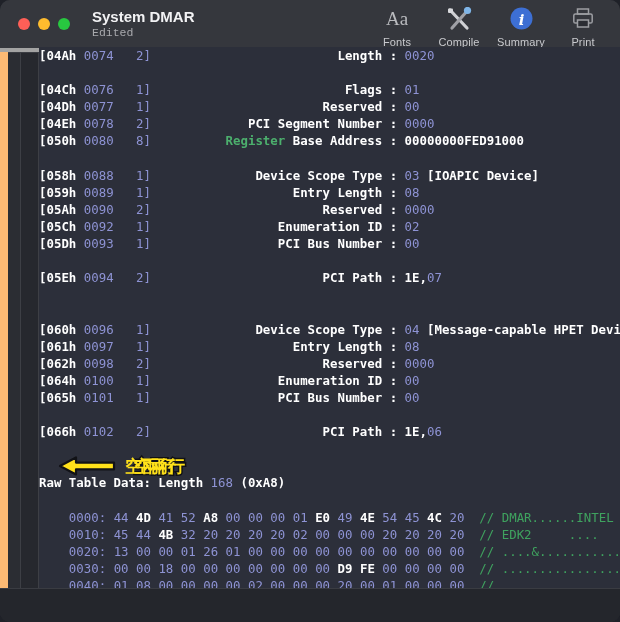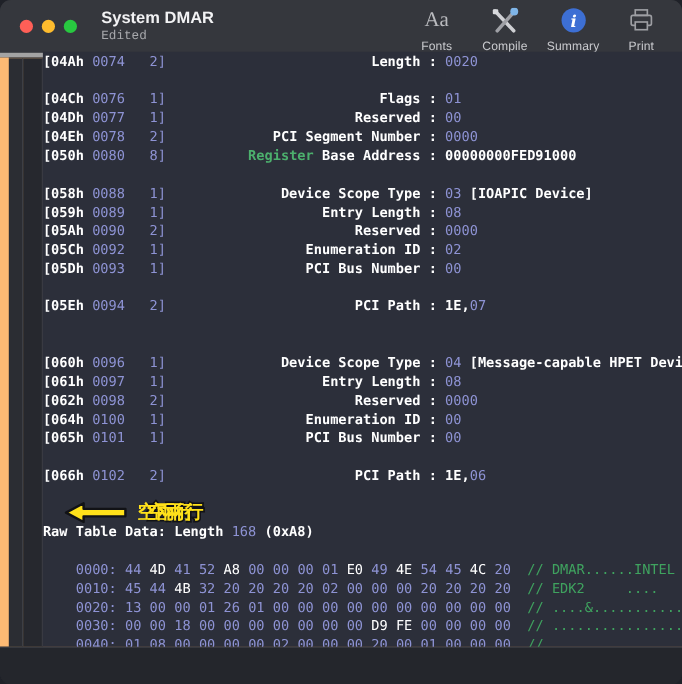--- a/index.html
+++ b/index.html
@@ -66,21 +66,21 @@
   
   .off{color:#ffffff;font-weight:bold;}
   .dec{color:#8e93d4;}
   .sz{color:#8e93d4;}
   .label{color:#ffffff;font-weight:bold;}
   .hl{color:#4caf6d;font-weight:bold;}
   .val{color:#8e93d4;}
   .valw{color:#ffffff;font-weight:bold;}
   .cmt{color:#3fa35f;}
   .hexb{color:#8e93d4;}
-  .hexw{color:#ffffff;font-weight:normal;}
+  .hexw{color:#ffffff;font-weight:bold;}
   .ascii{color:#3fa35f;}
   .num{color:#8e93d4;}
 
   
   .annot{
     position:absolute;left:19px;top:5px;height:22px;
     display:flex;align-items:center;gap:18px;pointer-events:none;
   }
   .arrow{display:block;}
   .cjk{

